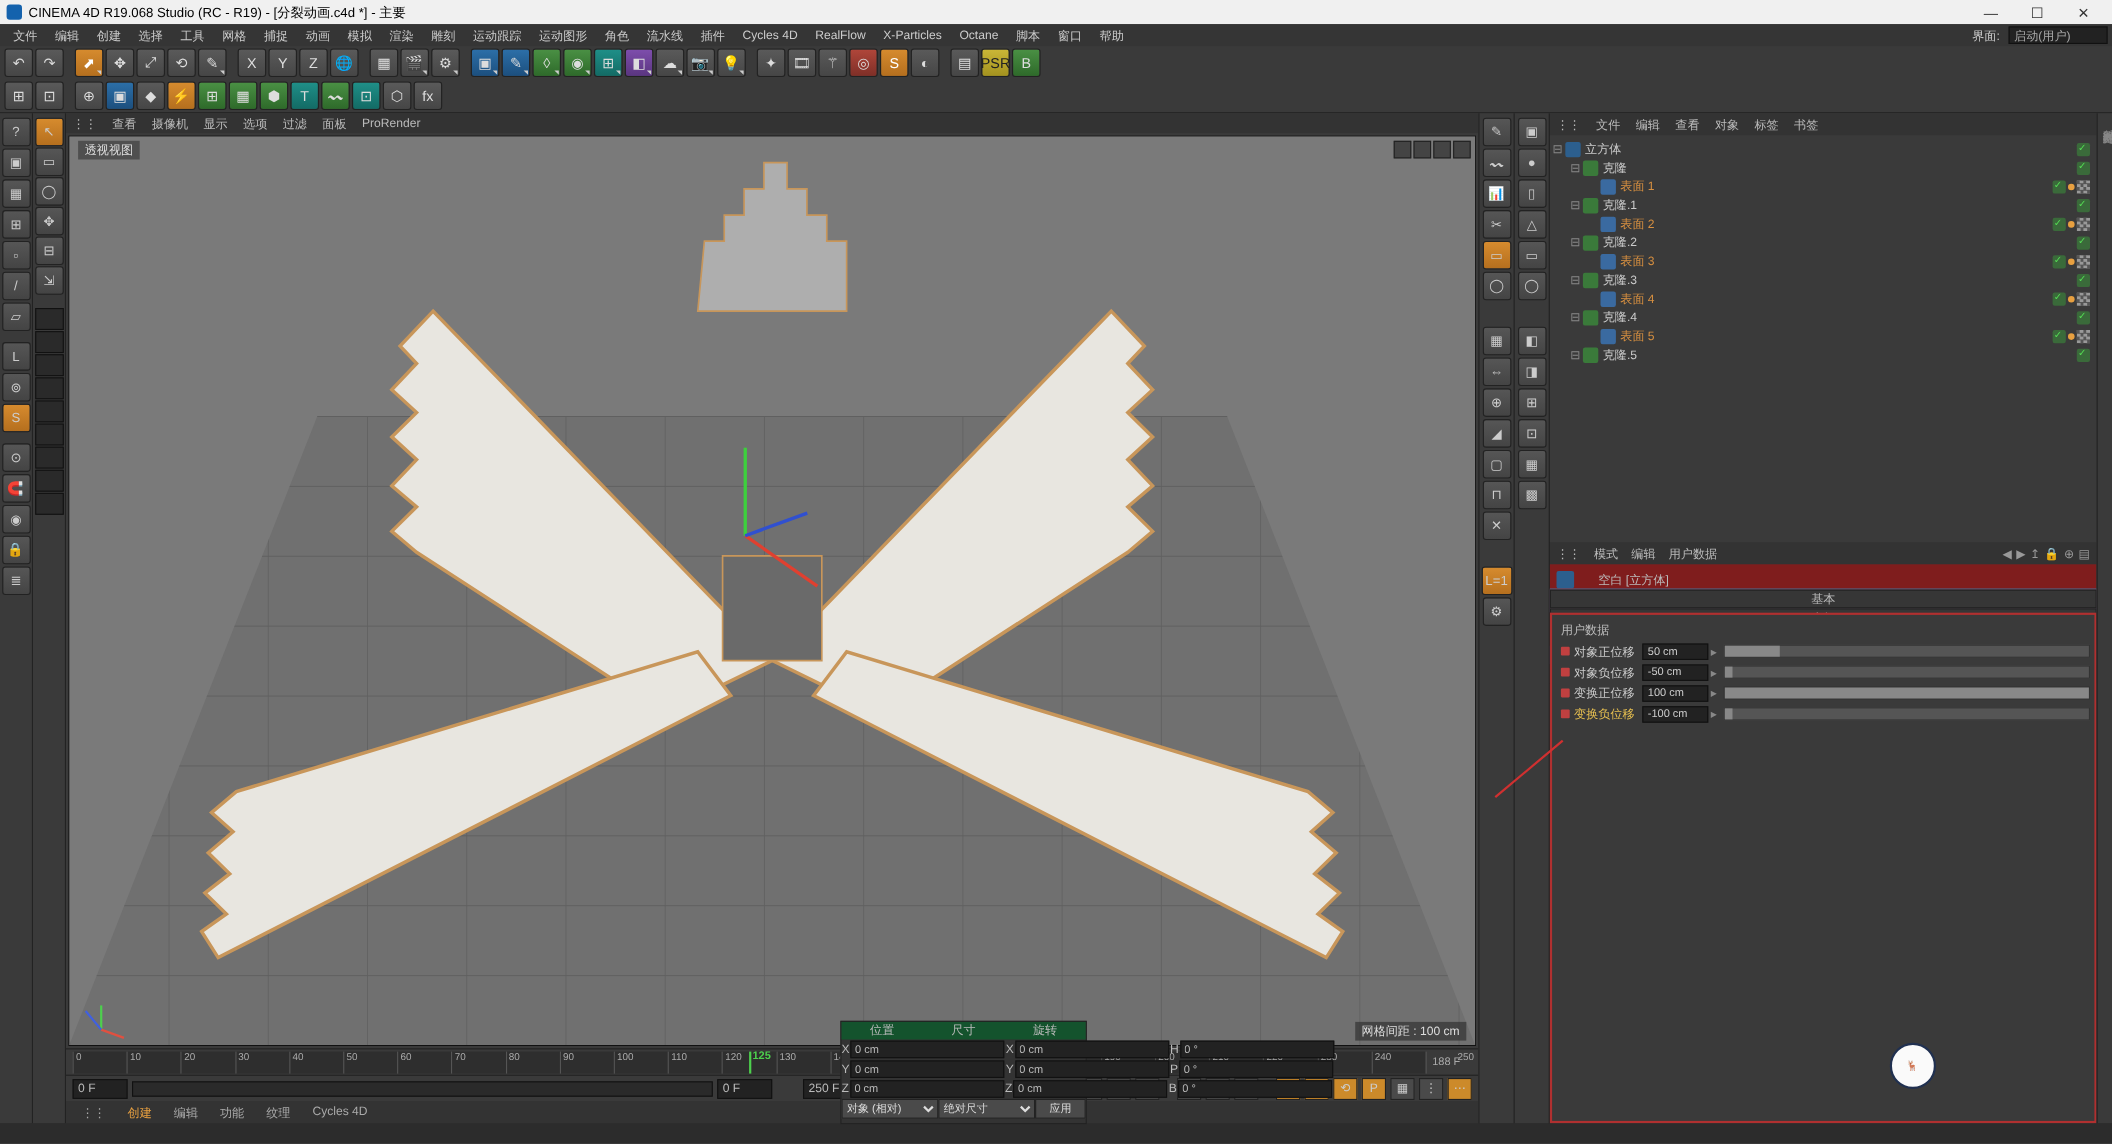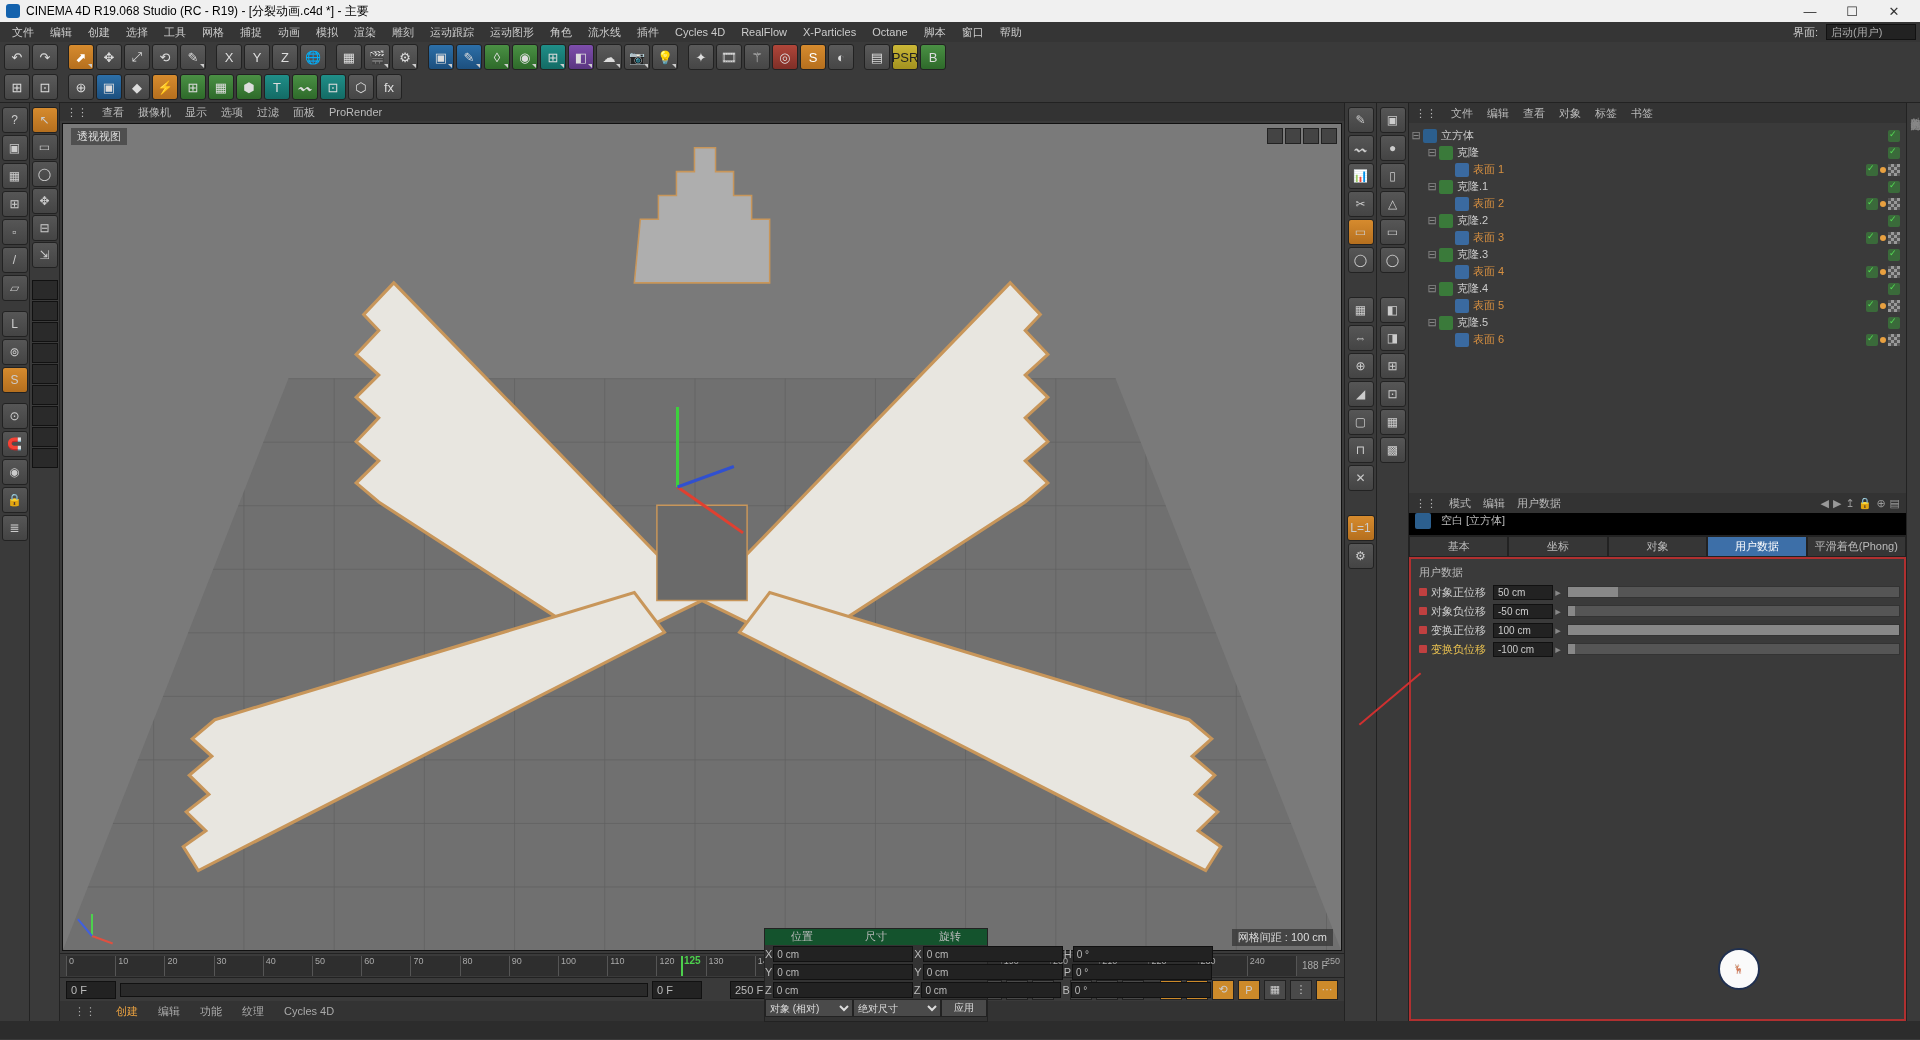--- a/index.html
+++ b/index.html
@@ -95,23 +95,23 @@
 .omrow .nm.or{color:#d89040;}
 .omrow .tagarea{margin-left:auto;display:flex;gap:2px;margin-right:4px;align-items:center;}
 .tag{width:12px;height:12px;}
 .tg-vis{background:#3a6a3a;border-radius:2px;position:relative;}
 .tg-vis::after{content:"✓";color:#5d5;font-size:9px;position:absolute;left:1px;top:-1px;}
 .tg-dot{width:6px;height:6px;background:#e8a040;border-radius:50%;}
 .tg-chk{width:12px;height:12px;background:repeating-conic-gradient(#999 0 25%,#555 0 50%) 0 0/6px 6px;}
 
 .attrheader{height:20px;background:#333;display:flex;align-items:center;padding:0 6px;gap:12px;}
 .attrheader .ricons{margin-left:auto;display:flex;gap:4px;color:#999;}
-.attrtitle{height:22px;background:#000000;display:flex;align-items:flex-start;padding:0 6px;gap:10px;}
+.attrtitle{height:22px;background:#7f1d1d;display:flex;align-items:flex-end;padding:0 6px;gap:22px;}
 .attrtitle .ic{width:16px;height:16px;background:#2c5f8e;border-radius:2px;}
-.attrtabs{height:22px;display:flex;background:#f0abfc;border-top:1px solid #222;}
+.attrtabs{height:22px;display:flex;background:#f0abfc;border-top:1px solid #222;flex-direction:column;}
 .attrtabs span{flex:1;display:flex;align-items:center;justify-content:center;background:#363636;border:1px solid #222;color:#bbb;font-size:11px;}
 .attrtabs span.act{background:#3d6fa8;color:#fff;}
 .attrbody{flex:1;background:#3a3a3a;padding:4px;border:2px solid #b03030;}
 .attrbody .grp{color:#bbb;padding:2px 4px;font-size:11px;}
 .prow{display:flex;align-items:center;height:18px;margin:1px 0;}
 .prow .key{width:8px;height:8px;background:#c04040;margin:0 4px;border-radius:1px;}
 .prow .lbl{width:62px;color:#ccc;font-size:11px;}
 .prow .lbl.yl{color:#e8c050;}
 .prow input{width:60px;background:#222;border:1px solid #111;color:#ccc;height:15px;font-size:10px;padding:0 4px;}
 .prow .spn{width:10px;color:#888;text-align:center;}
@@ -564,31 +564,20 @@
         <div class="omrow">
           <span class="ind" style="width:16px"></span>
     <span class="exp">⊟</span>
     <span class="ic" style="background:#3a7a3a;border-radius:2px"></span>
     <span class="nm ">克隆.5</span>
     <span class="tagarea">
       <span class="tag tg-vis"></span>
 
     </span>
         </div>
-        <div class="omrow">
-          <span class="ind" style="width:32px"></span>
-    <span class="exp"></span>
-    <span class="ic" style="background:#3a6aa0;border-radius:2px"></span>
-    <span class="nm or">表面 6</span>
-    <span class="tagarea">
-      <span class="tag tg-vis"></span>
-      <span class="tg-dot"></span>
-            <span class="tag tg-chk"></span>
-    </span>
-        </div>
       </div>
 
     <div class="attrheader">
       <span>⋮⋮</span>
       <span>模式</span>
       <span>编辑</span>
       <span>用户数据</span>
       <div class="ricons">
         <span>◀</span>
         <span>▶</span>

